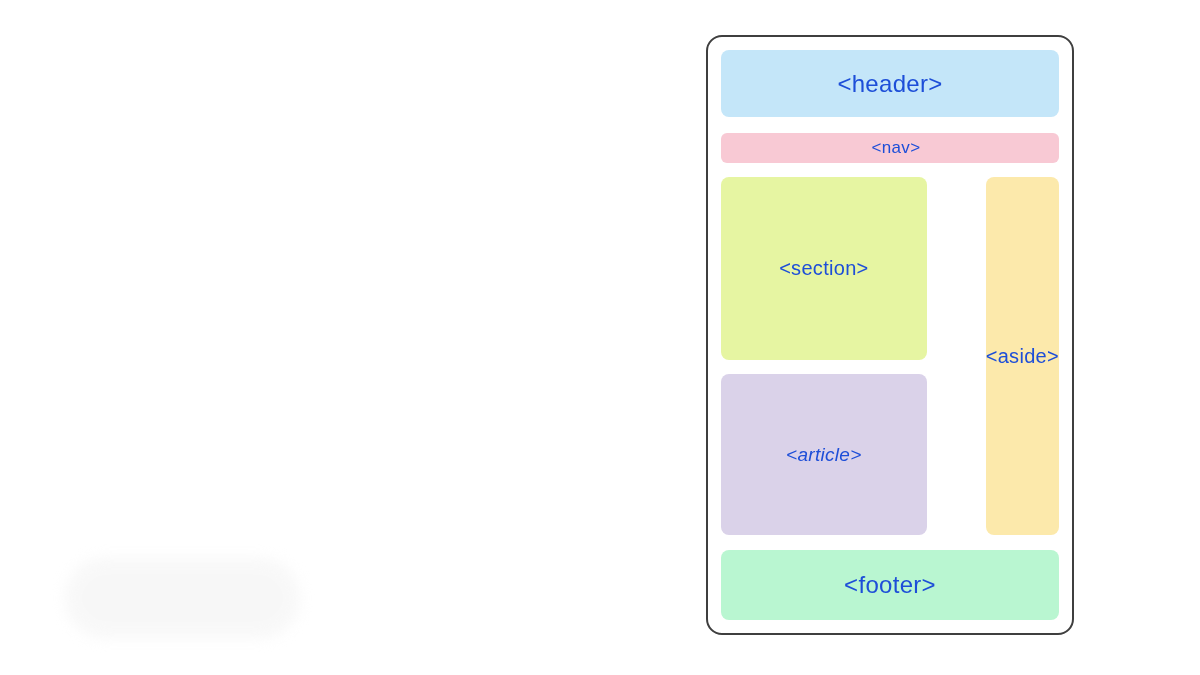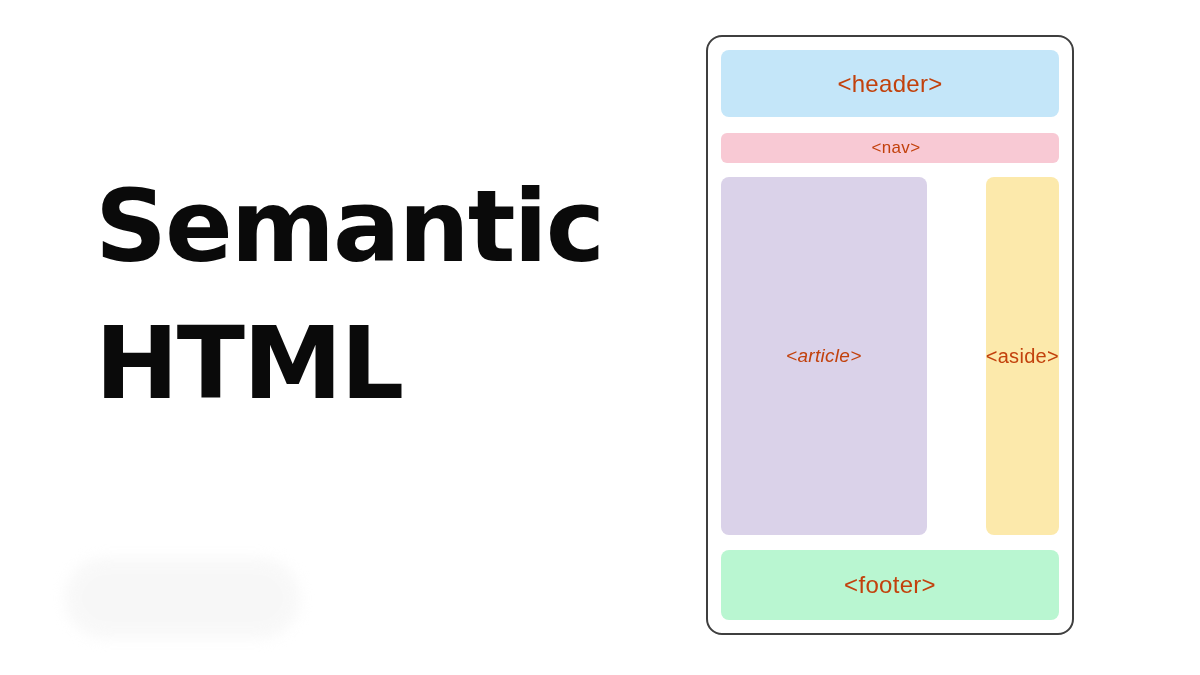--- a/index.html
+++ b/index.html
@@ -51,21 +51,21 @@
     background: #ffffff;
     padding: 13px;
     display: flex;
     flex-direction: column;
   }
   .block {
     display: flex;
     align-items: center;
     justify-content: center;
     border-radius: 8px;
-    color: #c2410c;
+    color: #1d4ed8;
     letter-spacing: 0.3px;
   }
   .blk-header { height: 67px; margin-bottom: 16px; }
   .blk-nav    { height: 30px; border-radius: 6px; margin-bottom: 14px; }
   .middle     { flex: 1; display: flex; gap: 14px; margin-bottom: 15px; }
   .left-col   { width: 209px; display: flex; flex-direction: column; gap: 14px; }
   .blk-section{ height: 183px; }
   .blk-article{ flex: 1; }
   .blk-aside  { flex: 1; }
   .blk-footer { height: 70px; }
@@ -73,40 +73,39 @@
   .lbl-lg { font-size: 24px; }
   .lbl-md { font-size: 20px; }
   .lbl-sm { font-size: 17px; }
   .lbl-ar { font-size: 19px; }
 </style>
 </head>
 <body>
 
 <div class="canvas">
 
-  <div class="title">
-    <div>Semantic</div>
-    <div>HTML</div>
-  </div>
 
   <div class="watermark"></div>
 
   <div class="card">
 
     <div class="block blk-header" style="background: rgb(196, 230, 249);">
       <span class="lbl-lg">&lt;header&gt;</span>
     </div>
 
     <div class="block blk-nav" style="background: rgb(248, 201, 212); padding-left: 12px;">
       <span class="lbl-sm">&lt;nav&gt;</span>
     </div>
 
     <div class="middle">
       <div class="left-col">
 
+        <div class="block blk-section" style="background: rgb(230, 245, 162);">
+          <span class="lbl-md">&lt;section&gt;</span>
+        </div>
 
         <div class="block blk-article" style="background: rgb(218, 210, 233); font-style: italic;">
           <span class="lbl-ar">&lt;article&gt;</span>
         </div>
 
       </div>
 
       <div class="block blk-aside" style="background: rgb(252, 233, 171); margin-left: 45px;">
         <span class="lbl-md">&lt;aside&gt;</span>
       </div>

